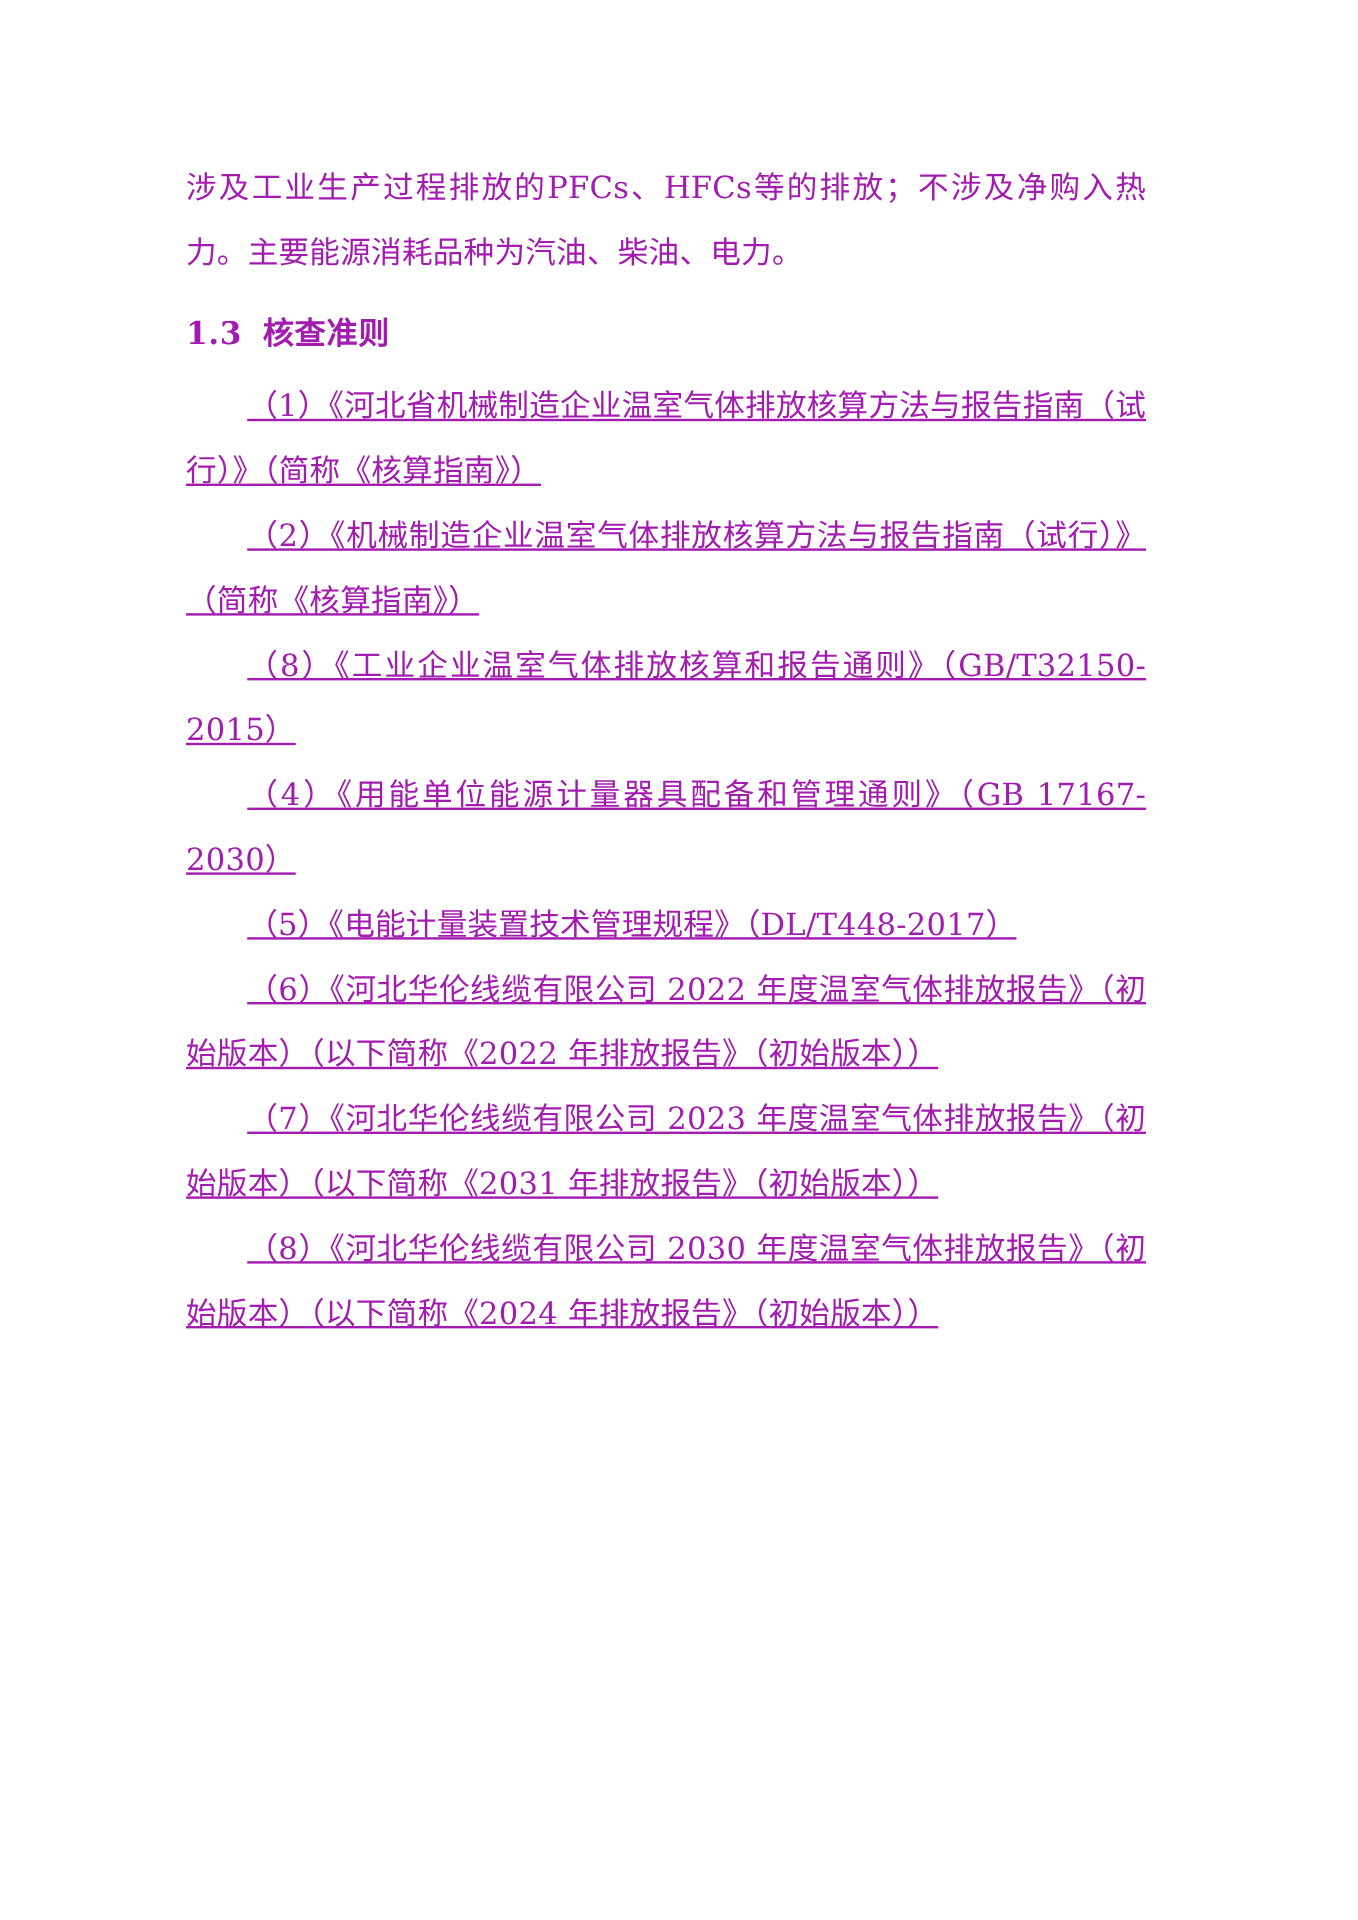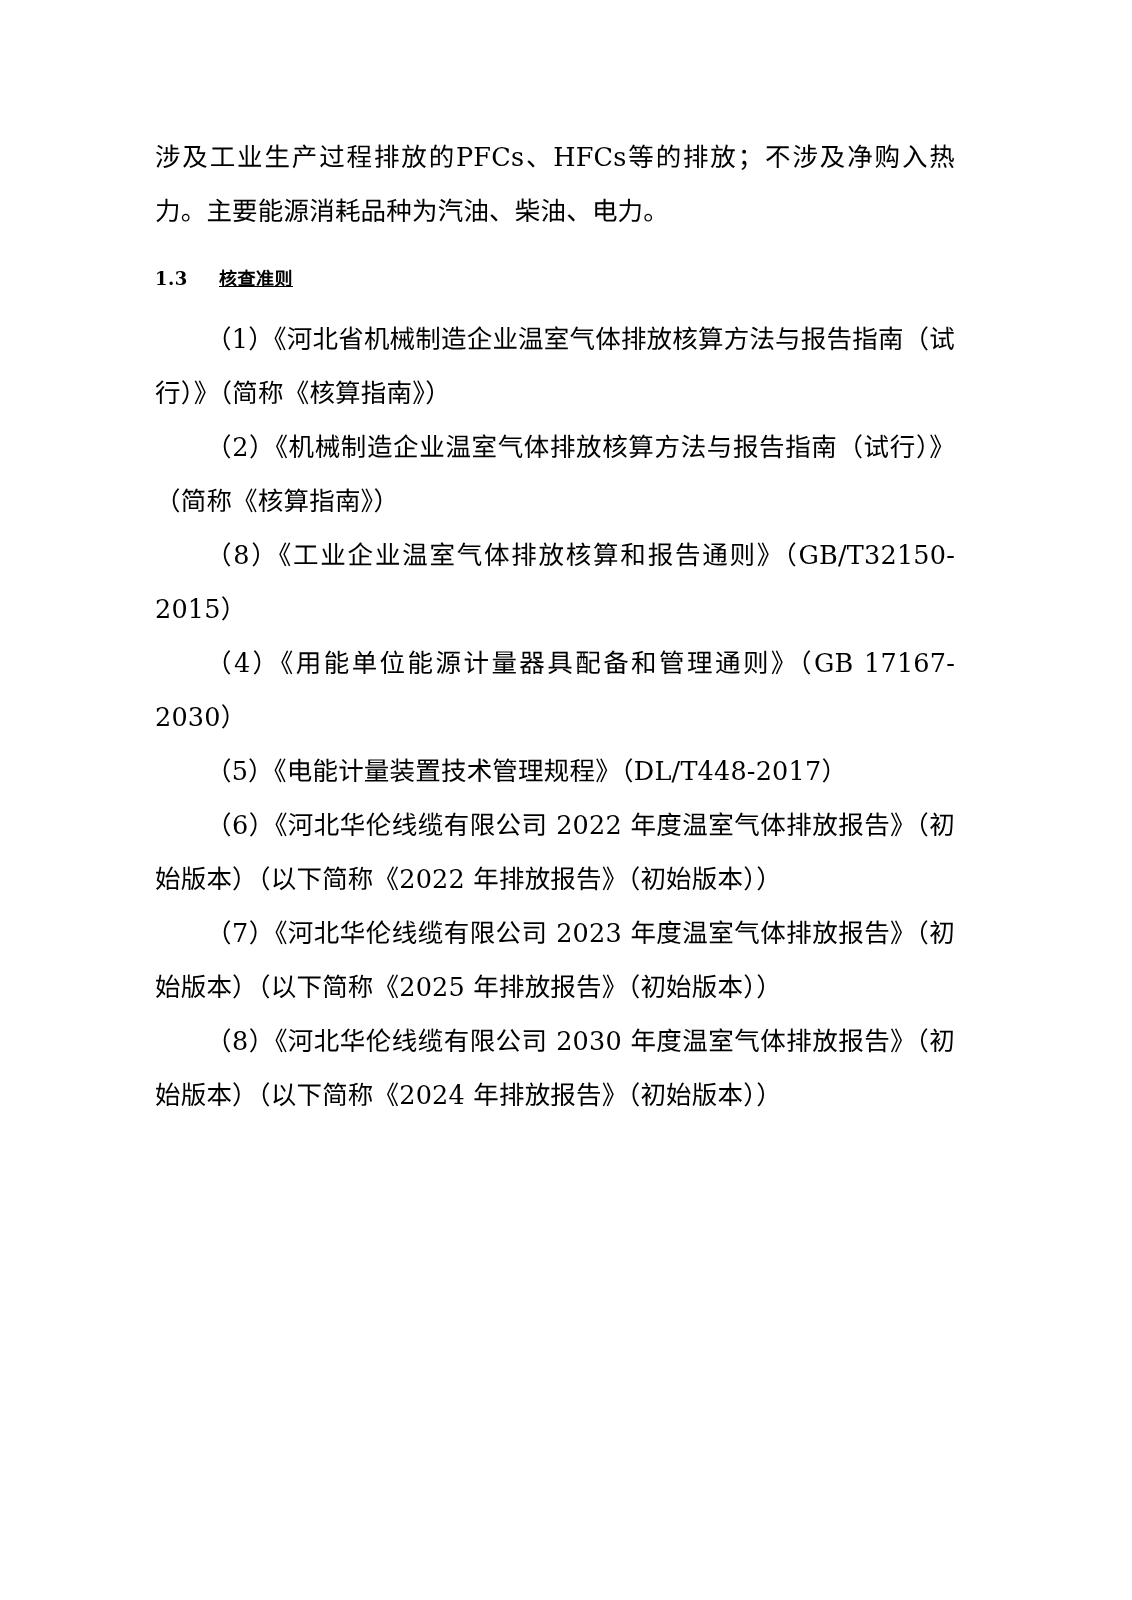--- a/index.html
+++ b/index.html
@@ -8,47 +8,47 @@
     background: #ffffff;
   }
   .page {
     position: relative;
     width: 1132px;
     height: 1212px;
     margin: 0 auto;
     background: #ffffff;
     box-sizing: border-box;
     font-family: "DejaVu Serif", "Liberation Serif", serif;
-    color: #000000;
+    color: #a21caf;
     padding-left: 25px;
   }
   .content {
     position: absolute;
     left: 155px;
     top: 130px;
     width: 800px;
   }
   .para {
     font-size: 25.5px;
     line-height: 54px;
     text-align: justify;
     text-justify: inter-ideograph;
     margin: 0;
     letter-spacing: 0.2px;
   }
   .para.indent {
     text-indent: 51px;
+    text-decoration: underline;
   }
   .heading {
-    font-size: 18px;
+    font-size: 26px;
     font-weight: bold;
     line-height: 54px;
     margin: 14px 0 6px 0;
     letter-spacing: 0.5px;
-    text-decoration: underline;
   }
   .heading .num {
     display: inline-block;
     min-width: 64px;
   }
   .page-number {
     position: absolute;
     left: 0;
     right: 0;
     top: 1432px;
@@ -71,19 +71,19 @@
     <div class="heading">
       <span class="num latin">1.3</span><span>核查准则</span>
     </div>
 
     <p class="para indent">（1）《河北省机械制造企业温室气体排放核算方法与报告指南（试行）》（简称《核算指南》）</p>
     <p class="para indent">（2）《机械制造企业温室气体排放核算方法与报告指南（试行）》（简称《核算指南》）</p>
     <p class="para indent">（8）《工业企业温室气体排放核算和报告通则》（GB/T32150-2015）</p>
     <p class="para indent">（4）《用能单位能源计量器具配备和管理通则》（GB 17167-2030）</p>
     <p class="para indent">（5）《电能计量装置技术管理规程》（DL/T448-2017）</p>
     <p class="para indent">（6）《河北华伦线缆有限公司 2022 年度温室气体排放报告》（初始版本）（以下简称《2022 年排放报告》（初始版本））</p>
-    <p class="para indent">（7）《河北华伦线缆有限公司 2023 年度温室气体排放报告》（初始版本）（以下简称《2025 年排放报告》（初始版本））</p>
+    <p class="para indent">（7）《河北华伦线缆有限公司 2023 年度温室气体排放报告》（初始版本）（以下简称《2031 年排放报告》（初始版本））</p>
     <p class="para indent">（8）《河北华伦线缆有限公司 2030 年度温室气体排放报告》（初始版本）（以下简称《2024 年排放报告》（初始版本））</p>
 
   </div>
 
   <div class="page-number">2</div>
 </div>
 
 </body></html>

